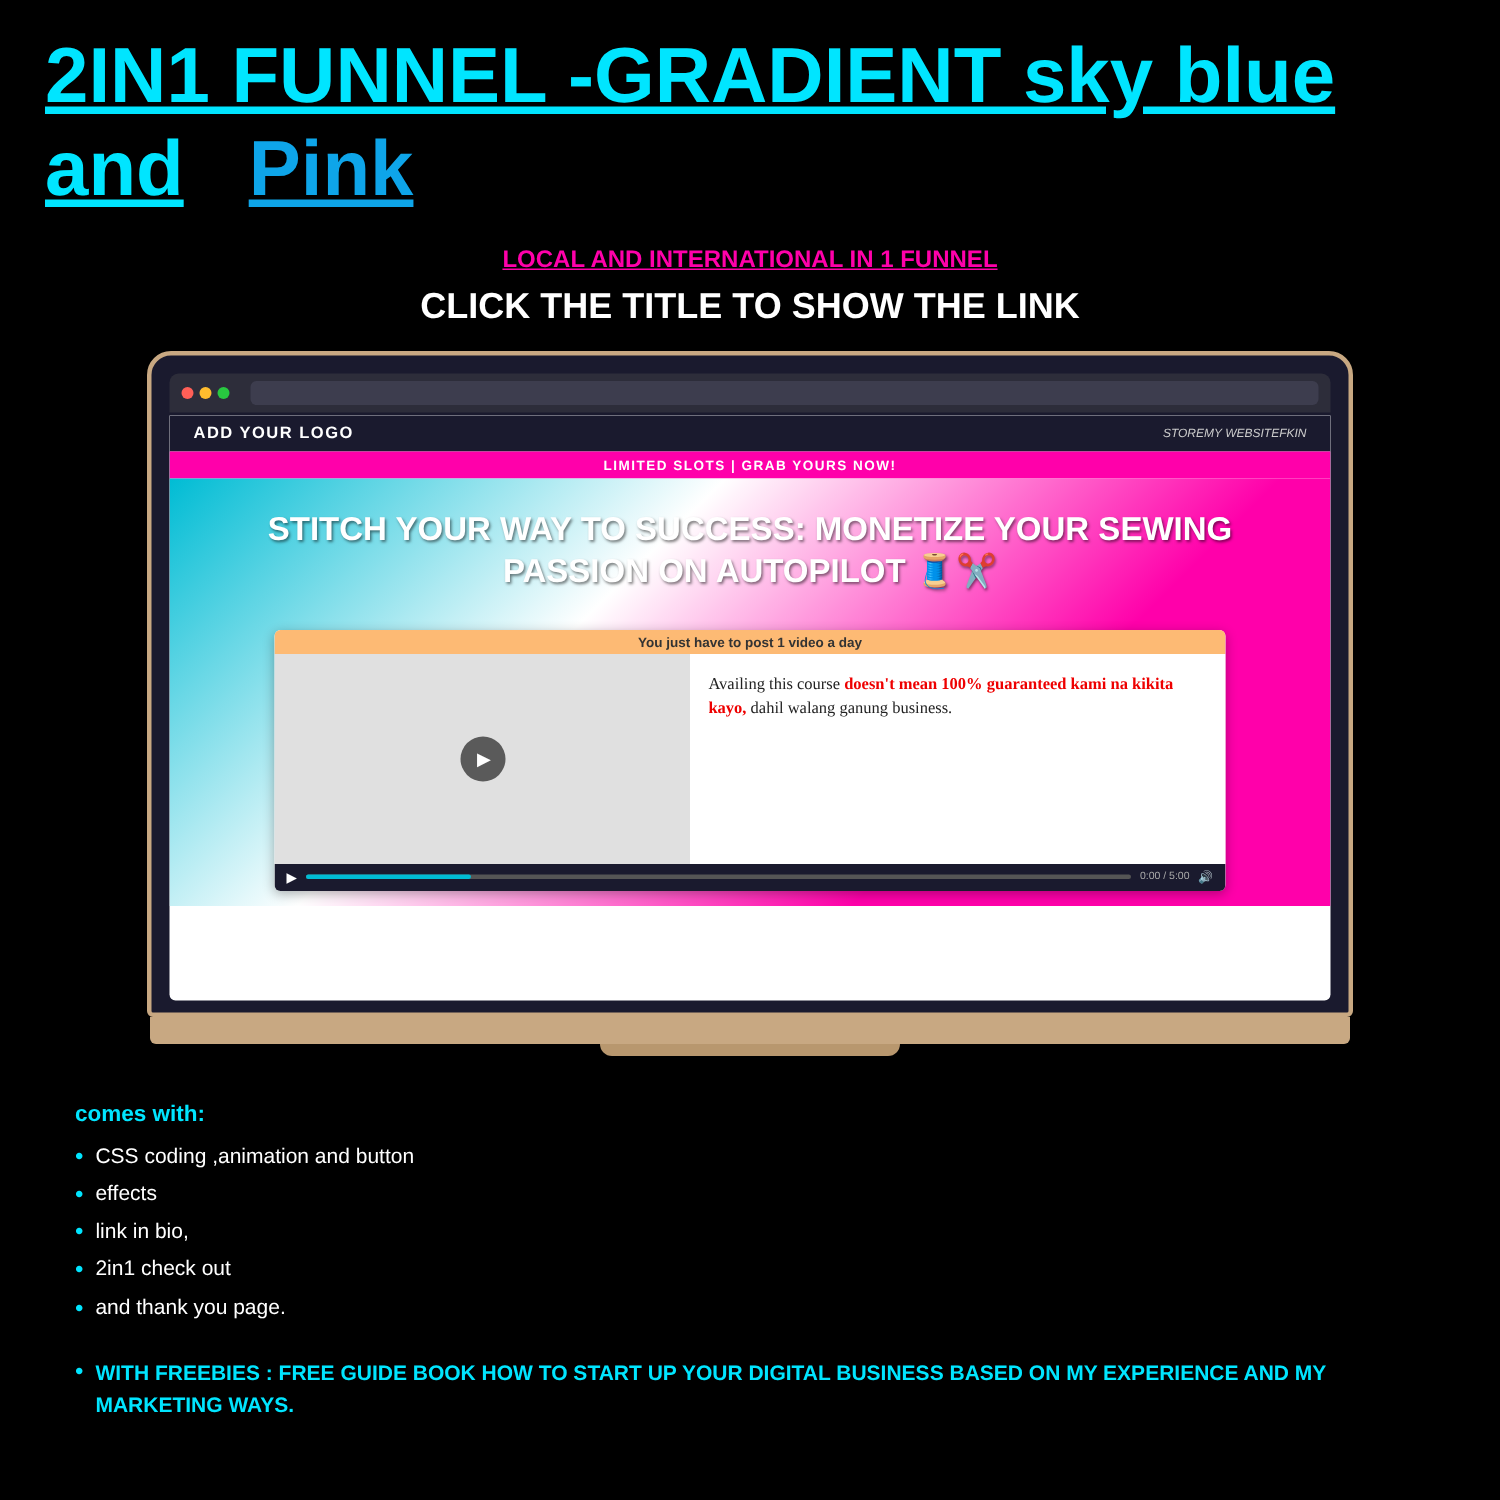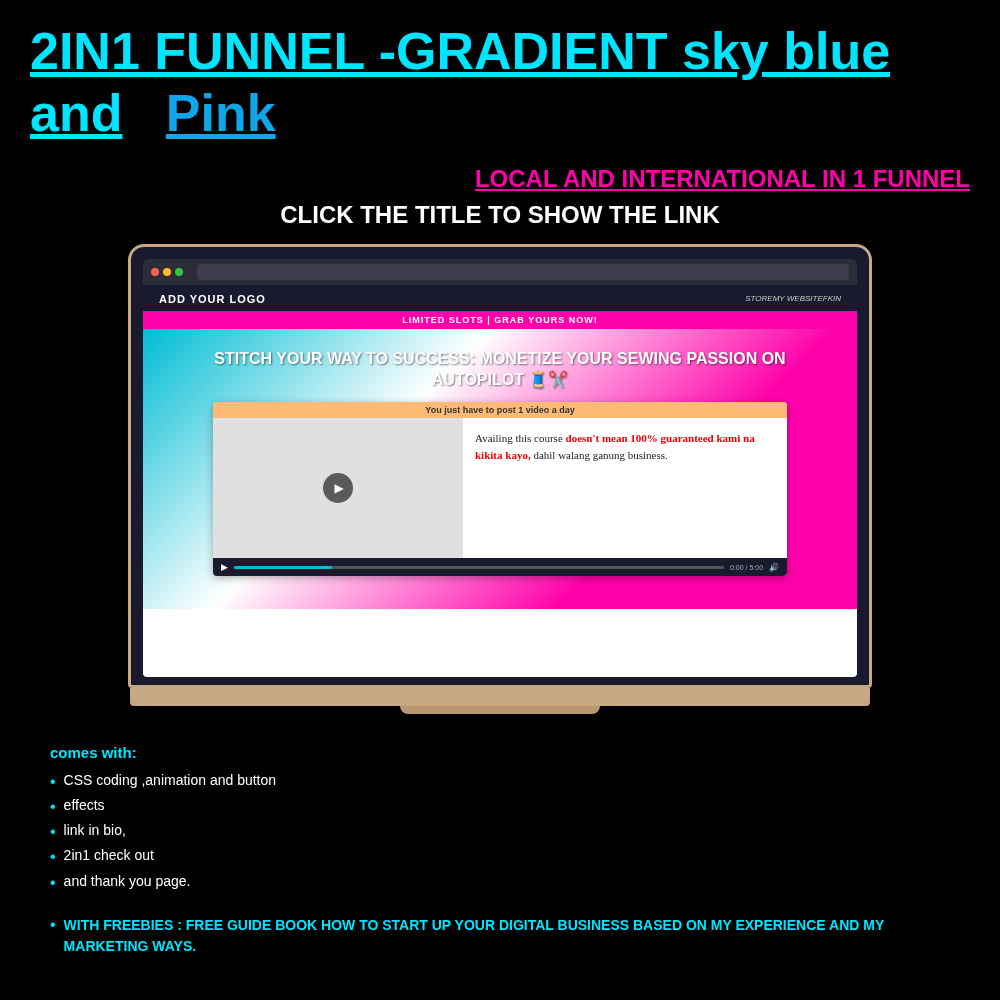--- a/index.html
+++ b/index.html
@@ -45,43 +45,42 @@
       color: #0ea5e9;
       text-decoration: underline;
     }
 
     
     .subtitle-section {
       text-align: center;
       margin-bottom: 10px;
     }
     .local-intl {
-      font-size: 24px;
+      font-size: 16px;
       font-weight: 700;
       color: #ff00aa;
       text-decoration: underline;
       display: block;
       margin-bottom: 8px;
-      text-align: right;
     }
     .click-title {
       font-size: 24px;
       font-weight: 900;
       color: #fff;
       display: block;
     }
 
     
     .laptop-container {
       display: flex;
       justify-content: center;
       margin: 15px 0 20px;
     }
     .laptop-outer {
-      width: 744px;
+      width: 804px;
       position: relative;
     }
     .laptop-screen-bezel {
       background: #1a1a2e;
       border-radius: 16px 16px 4px 4px;
       border: 3px solid #c8a882;
       padding: 12px 12px 8px;
       position: relative;
     }
     .browser-bar {
@@ -148,27 +147,27 @@
       letter-spacing: 1px;
     }
 
     .bc-hero {
       background: linear-gradient(135deg, #00bcd4 0%, #fff 35%, #ff00aa 70%, #ff00aa 100%);
       padding: 20px 30px 10px;
       position: relative;
       min-height: 280px;
     }
     .bc-hero-title {
-      font-size: 16px;
+      font-size: 22px;
       font-weight: 900;
       color: #fff;
       text-align: center;
       text-transform: uppercase;
       line-height: 1.3;
-      margin-bottom: 12px;
+      margin-bottom: 24px;
       text-shadow: 1px 1px 2px rgba(0,0,0,0.5);
     }
 
     .video-player {
       background: #fff;
       border-radius: 4px;
       margin: 0 40px;
       overflow: hidden;
       box-shadow: 0 2px 8px rgba(0,0,0,0.3);
     }

